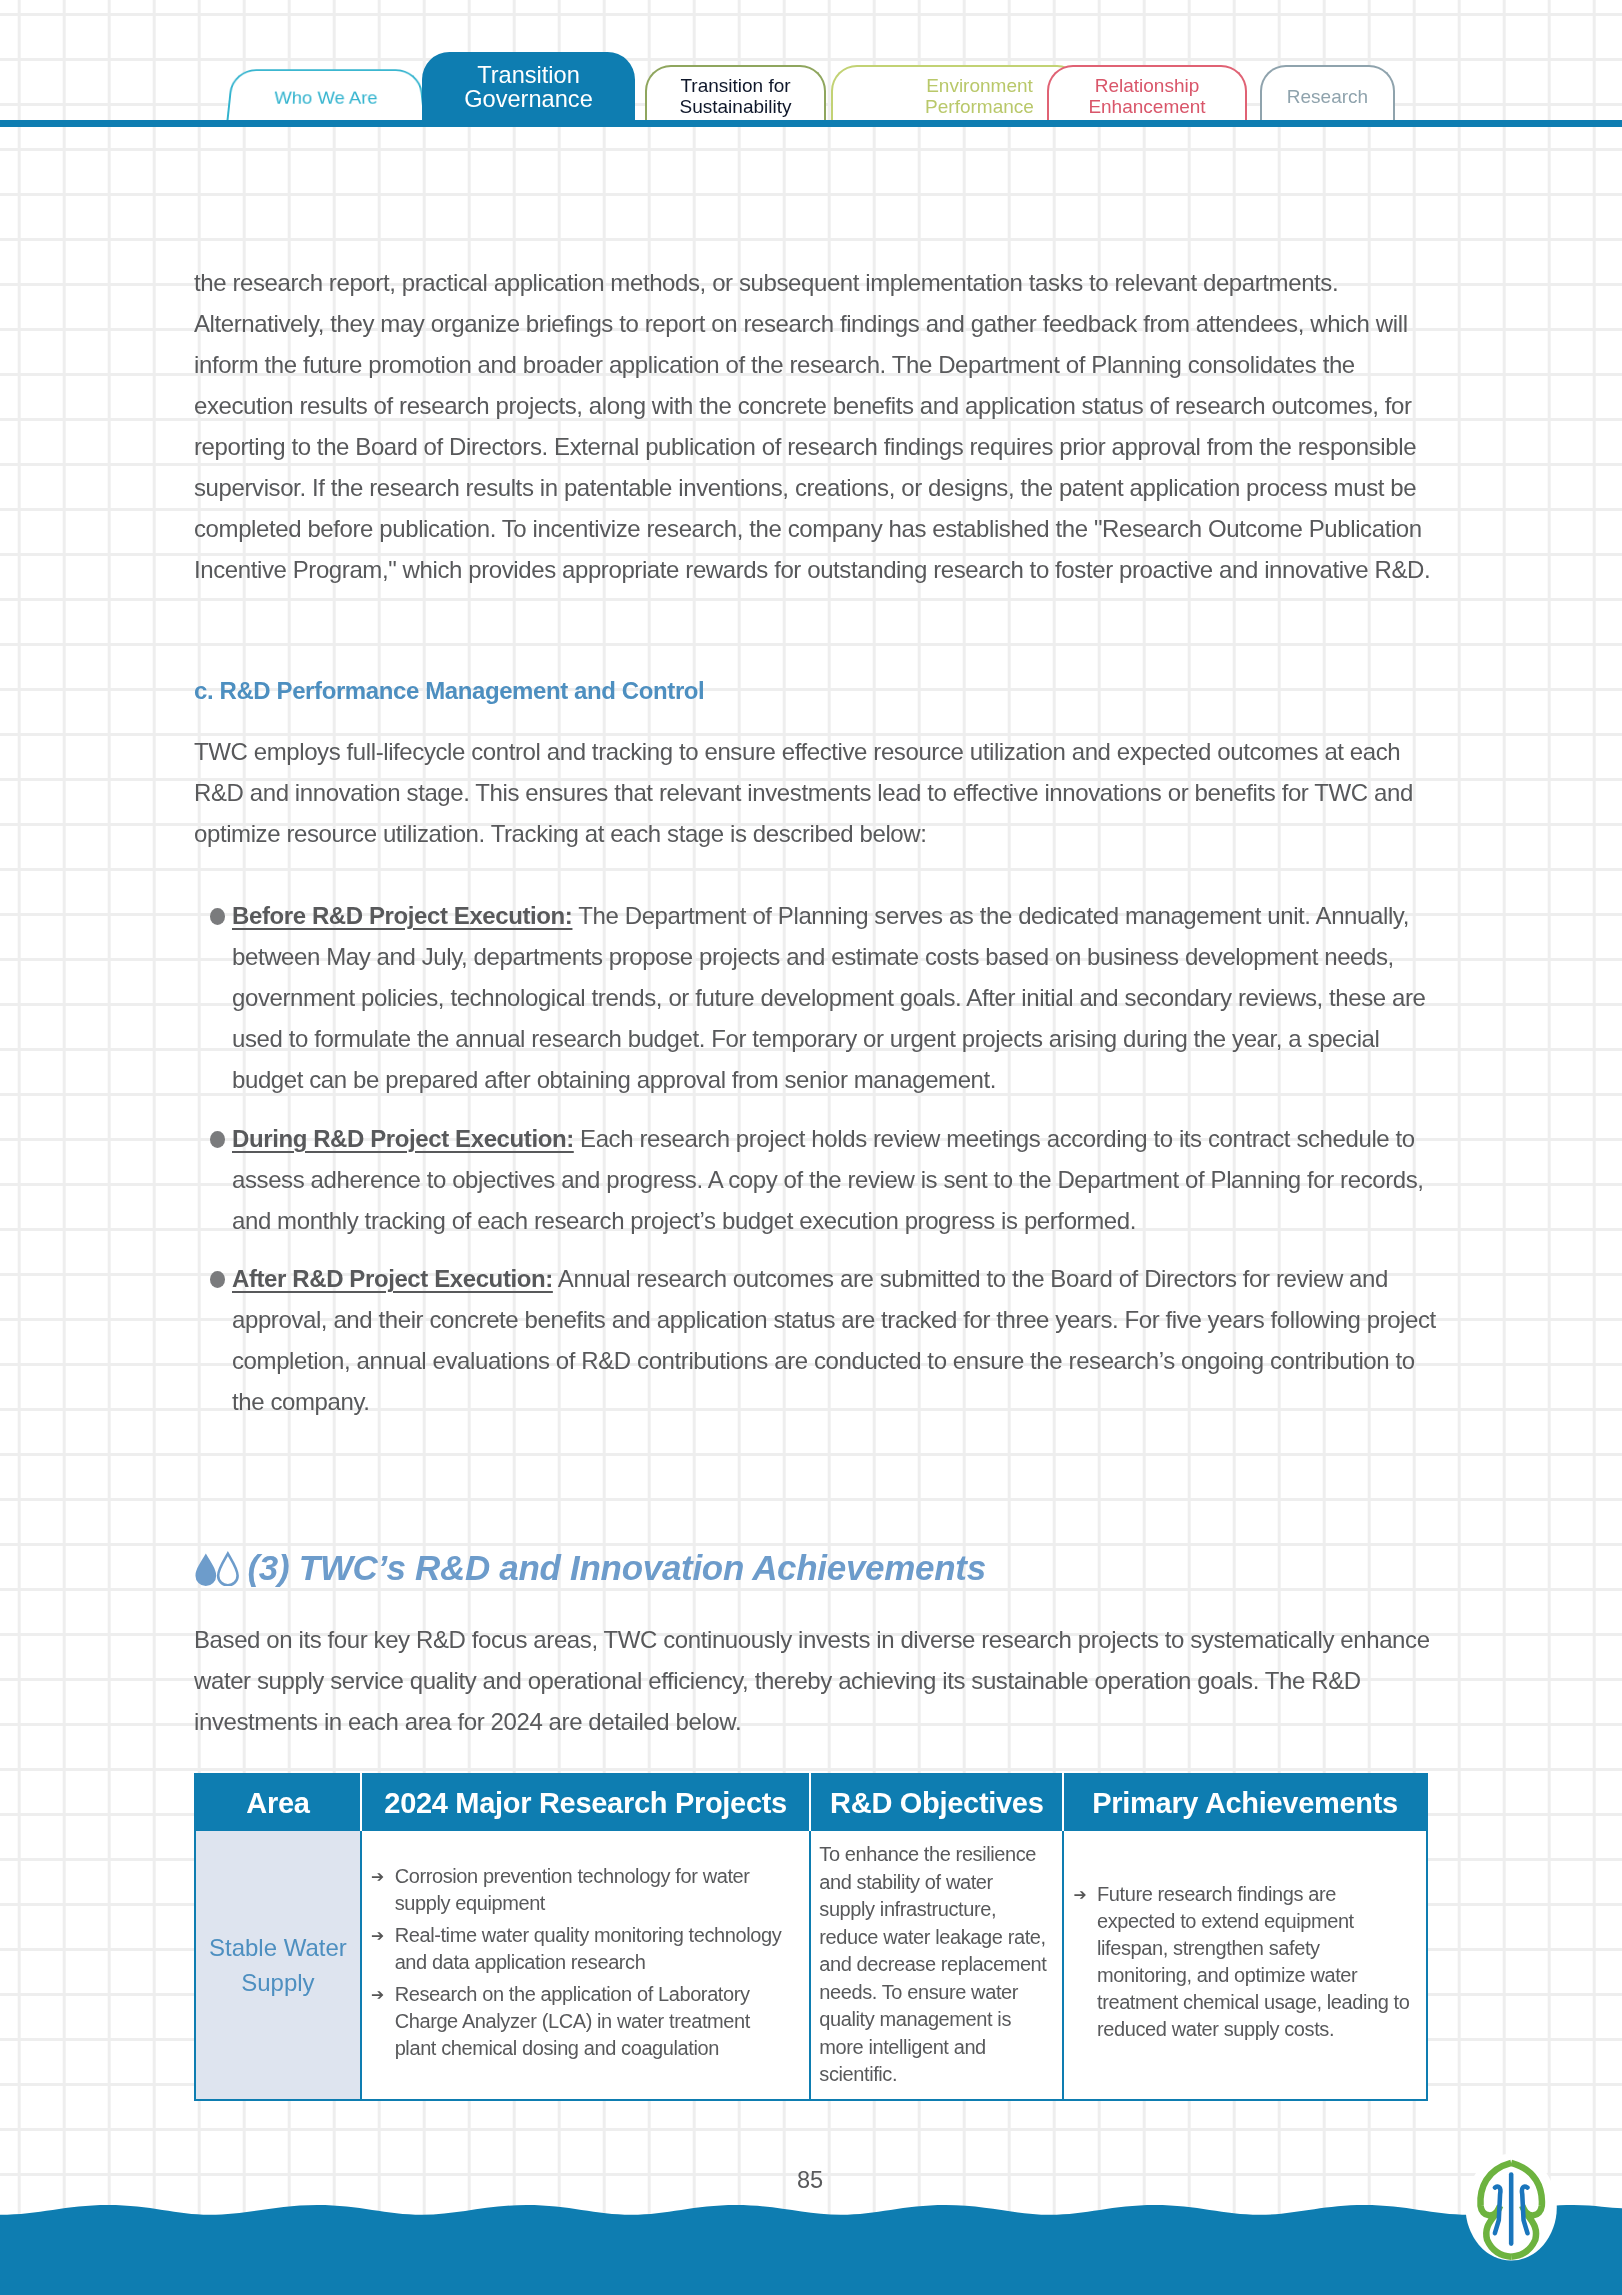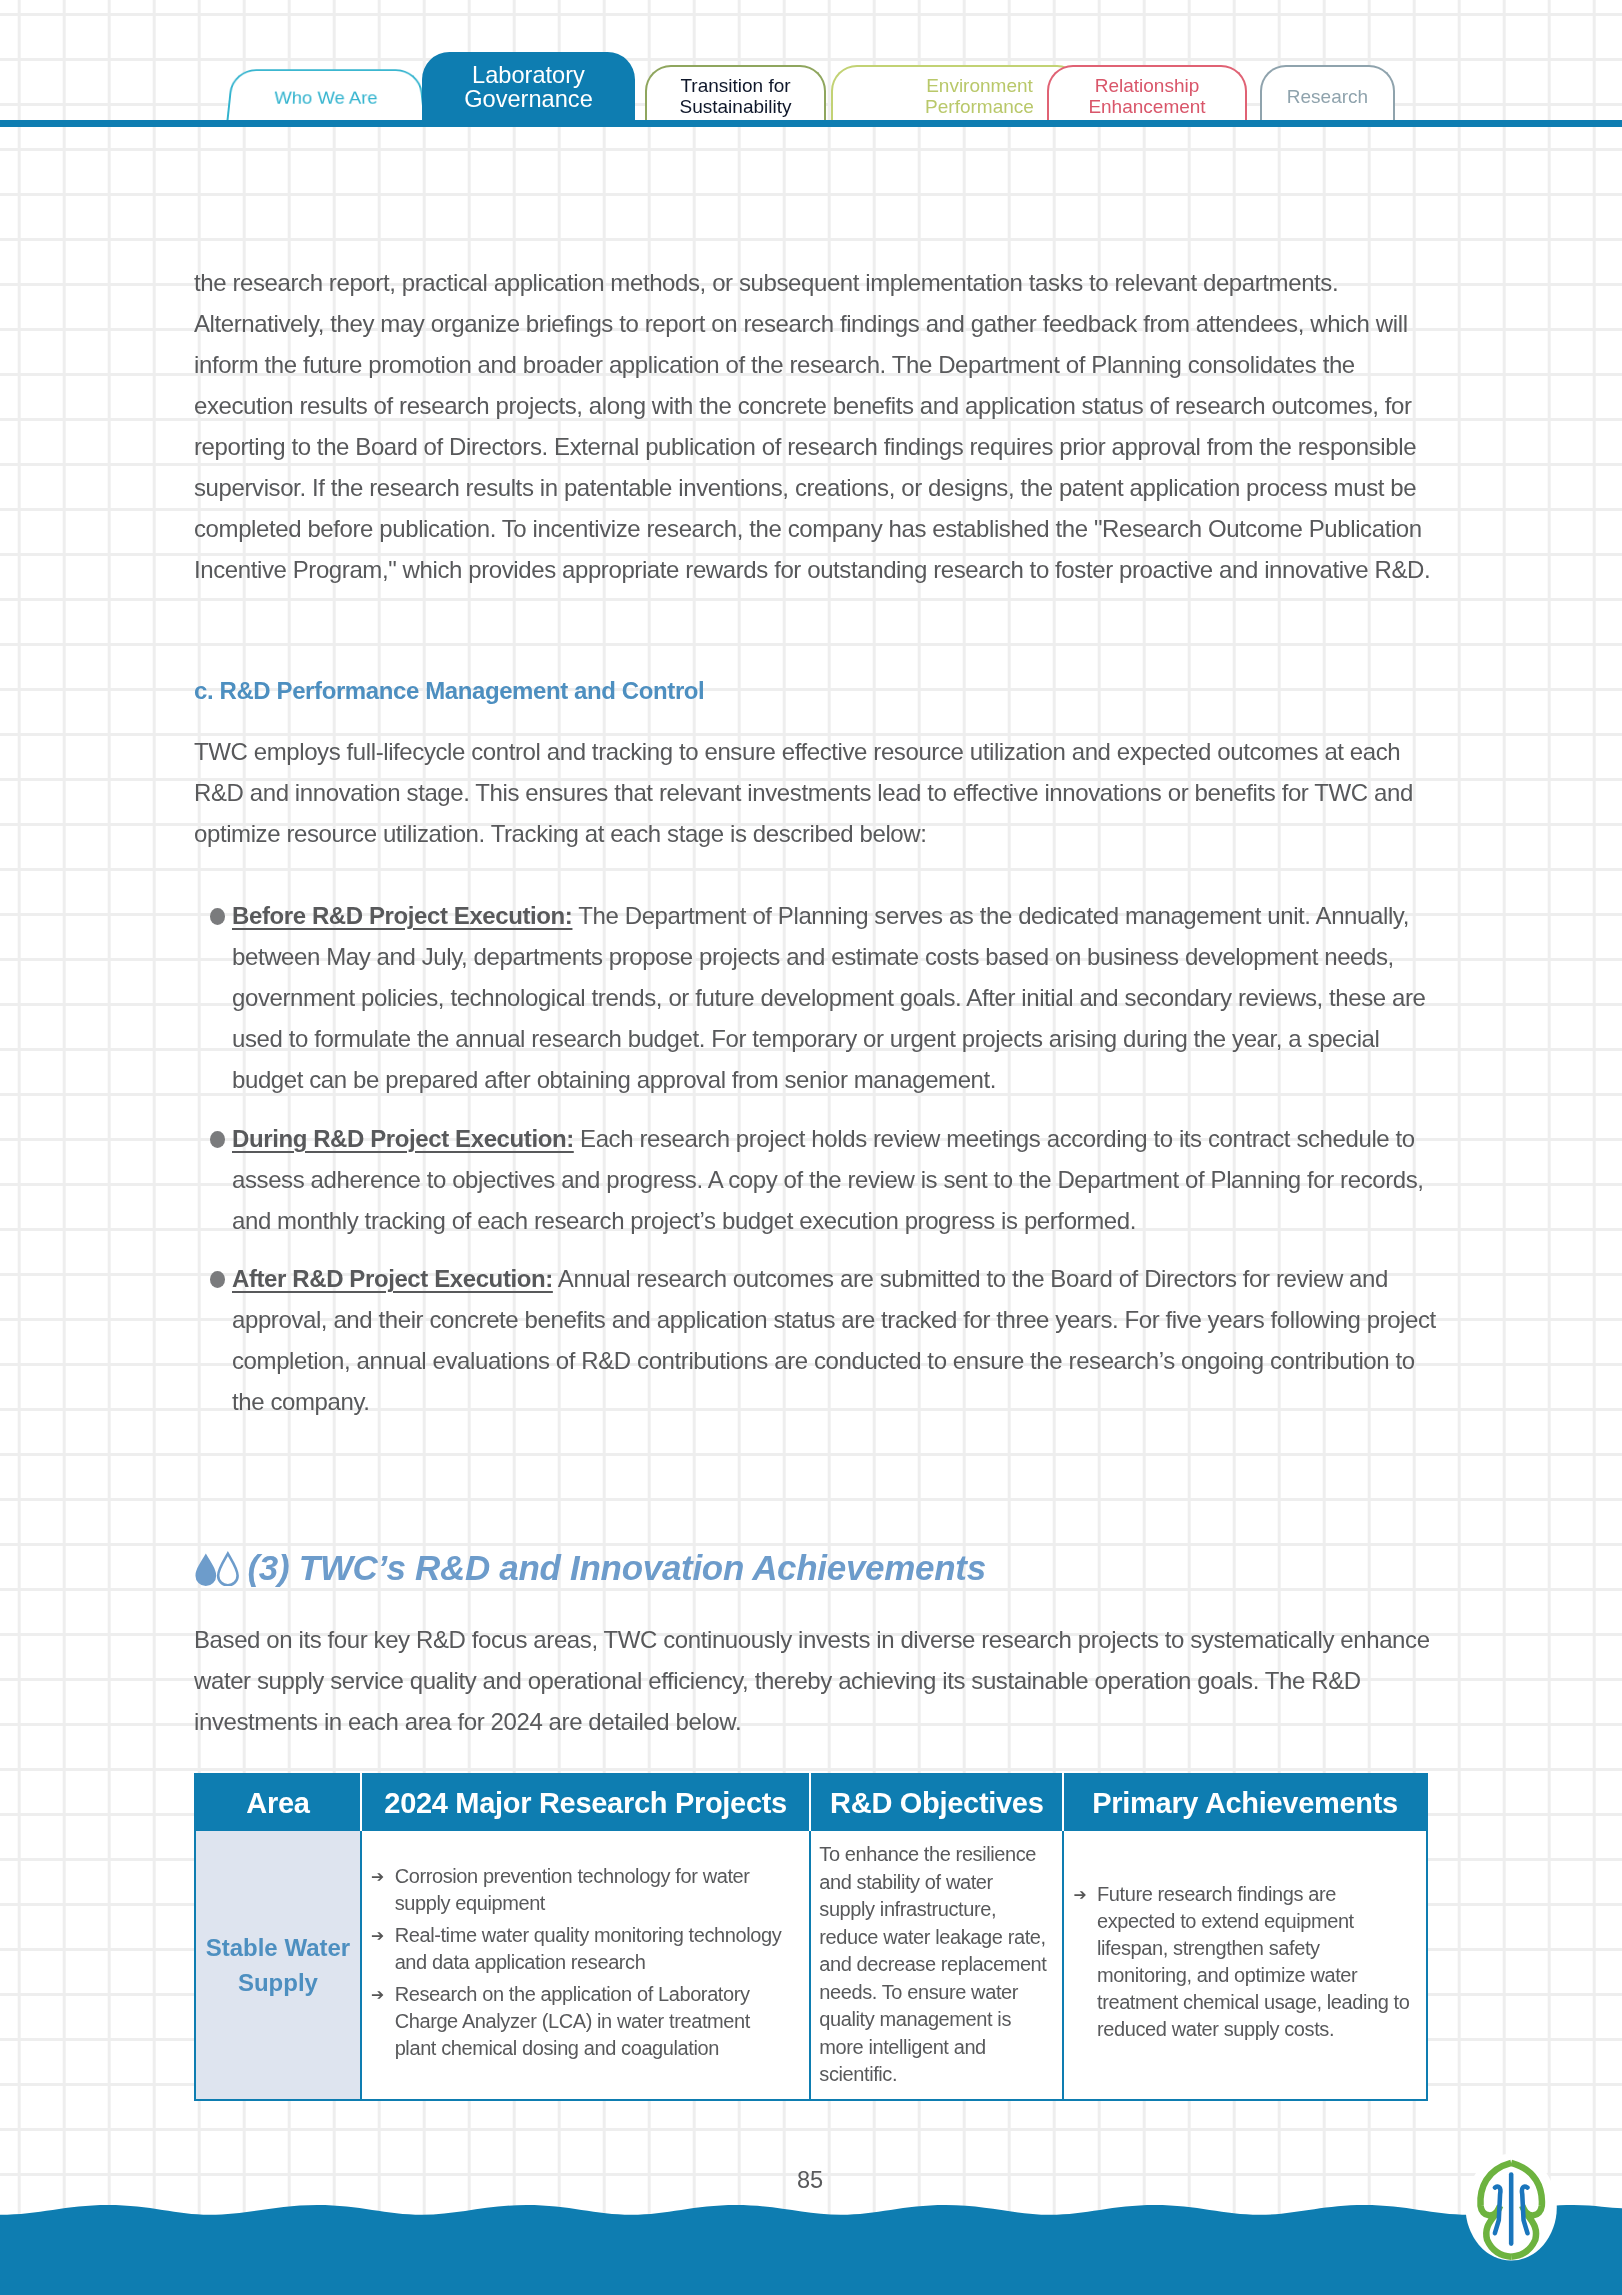--- a/index.html
+++ b/index.html
@@ -67,42 +67,42 @@
     position: absolute; left: 194px; top: 1773px; width: 1234px;
     border-collapse: collapse; border: 2.6px solid #0e7db1;
   }
   .tbl th {
     background: #0e7db1; color: #fff; font-size: 29px; font-weight: bold;
     height: 56px; padding: 0; border-left: 2.6px solid #fff; letter-spacing: -0.3px;
   }
   .tbl th:first-child { border-left: none; }
   .tbl td { border-left: 2.6px solid #0e7db1; vertical-align: middle; padding: 0; height: 268px; background: #fff; }
   .tbl td.area {
-    background: #dee4ef; color: #4d8fc0; font-weight: bold; font-size: 24px;
+    background: #dee4ef; color: #4d8fc0; font-weight: normal; font-size: 24px;
     text-align: center; line-height: 35px; border-left: none;
   }
   .tbl .list { list-style: none; margin: 0; padding: 0 13px 0 9.2px; }
   .tbl .list li { position: relative; padding-left: 23.6px; font-size: 20px; line-height: 27px; color: #58595b; margin-bottom: 5.2px; letter-spacing: -0.4px; }
   .tbl .list li .arrow { position: absolute; left: 0; top: 0; font-size: 15.7px; color: #555; }
   .tbl td.obj { font-size: 20px; line-height: 27.5px; padding: 0 9.2px 0 7.9px; color: #58595b; letter-spacing: -0.4px; }
   
   .pageno { position: absolute; left: 797px; top: 2167px; font-size: 23.6px; color: #58595b; }
   .wave { position: absolute; left: 0; top: 2205px; width: 1622px; height: 90px; }
   .logo { position: absolute; left: 1461px; top: 2148px; width: 101px; height: 115px; }
 </style>
 </head>
 <body>
 
 <div class="tabbar">
   <div class="tab t1">
     <span class="lbl">Who We Are</span>
   </div>
   <div class="tab-active">
     <div>
-      <span>Laboratory</span>
+      <span>Transition</span>
       <span>Governance</span>
     </div>
   </div>
   <div class="tab t3">
     <div>
       <span>Transition for</span>
       <span>Sustainability</span>
     </div>
   </div>
   <div class="tab t4">

